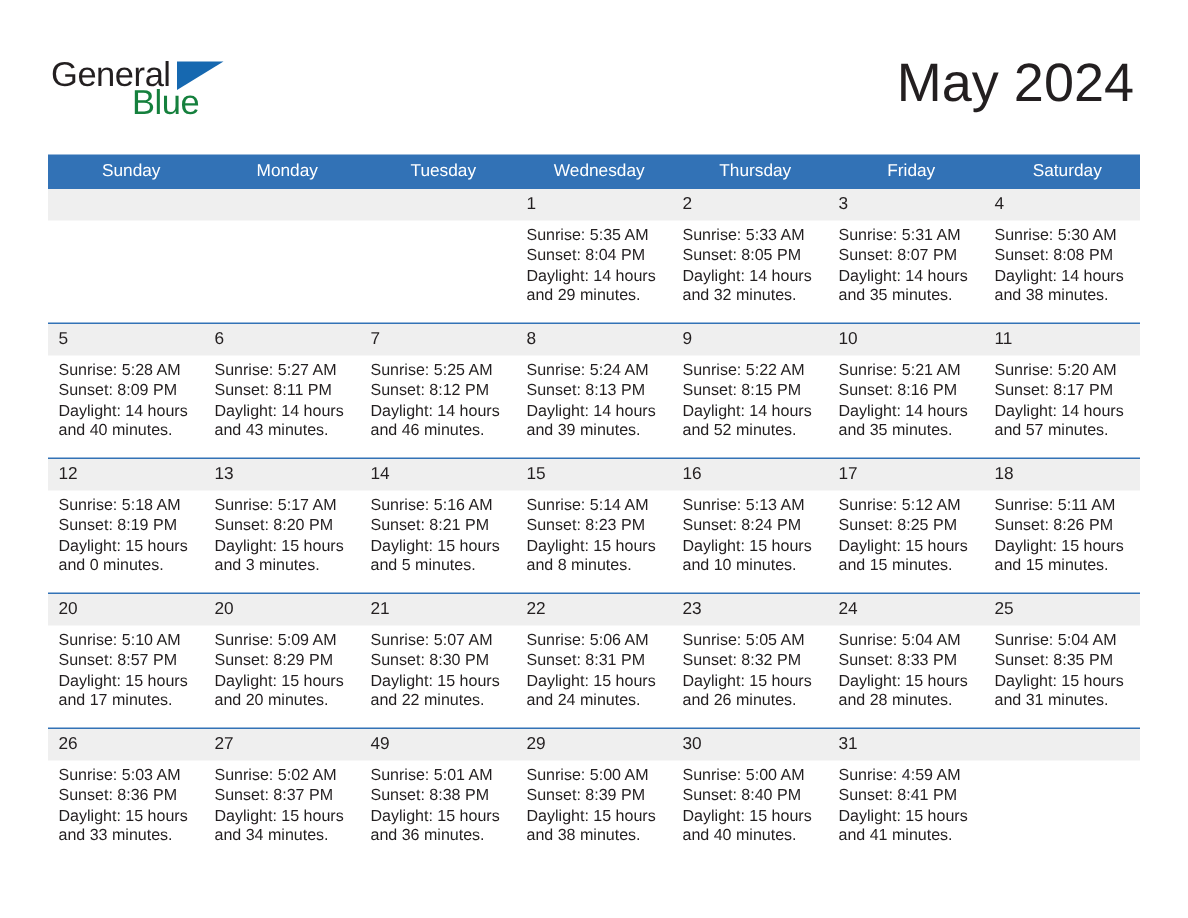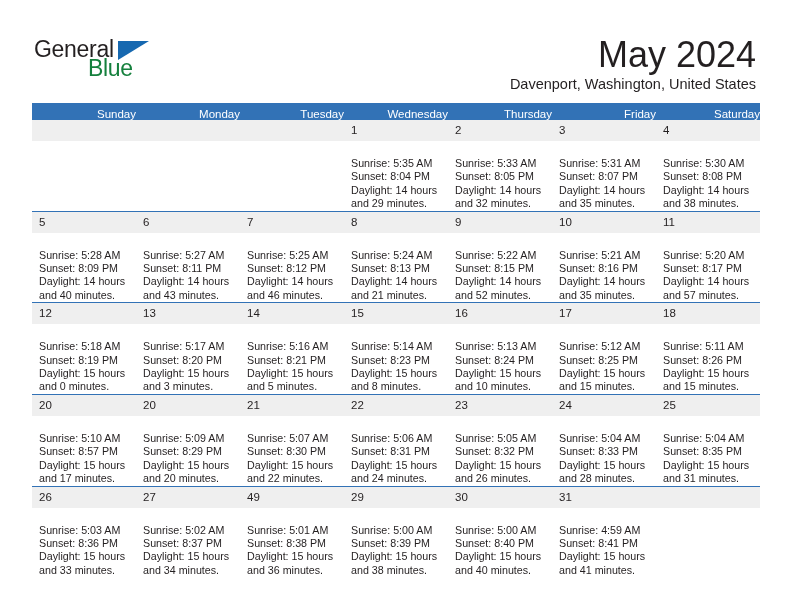--- a/index.html
+++ b/index.html
@@ -95,22 +95,22 @@
     width: 728px;
     border-collapse: collapse;
     table-layout: fixed;
   }
 
   .cal th {
     background: #3272b6;
     color: #ffffff;
     font-size: 11.5px;
     font-weight: normal;
-    text-align: right;
-    padding: 5px 0 0 7px;
+    text-align: center;
+    padding: 5px 0 6px 7px;
     height: 12px;
     border: none;
     font-family: "Liberation Sans", sans-serif;
   }
 
   .cal td {
     width: 104px;
     height: 89px;
     vertical-align: top;
     padding: 0;
@@ -129,21 +129,21 @@
     line-height: 13px;
     padding: 4px 0 4px 7px;
     height: 13px;
     font-family: "Liberation Sans", sans-serif;
   }
   .daynum.empty {
     color: transparent;
   }
 
   .info {
-    padding: 16px 6px 0 7px;
+    padding: 4px 6px 0 7px;
     font-size: 10.7px;
     line-height: 13.4px;
     color: #231f20;
     font-family: "Liberation Sans", sans-serif;
   }
   .info div {
     white-space: normal;
   }
 </style>
 </head>
@@ -153,21 +153,20 @@
 
   <div class="top">
 
     <div class="logo">
       <span class="logo-general">General</span>
       <span class="logo-triangle"></span>
       <span class="logo-blue">Blue</span>
     </div>
 
     <div class="title">May 2024</div>
-    <div class="subtitle">Davenport, Washington, United States</div>
   </div>
 
   <table class="cal">
     <thead>
       <tr>
         <th>Sunday</th>
         <th>Monday</th>
         <th>Tuesday</th>
         <th>Wednesday</th>
         <th>Thursday</th>
@@ -270,21 +269,21 @@
             <div>Daylight: 14 hours</div>
             <div>and 46 minutes.</div>
           </div>
         </td>
         <td>
           <div class="daynum">8</div>
           <div class="info">
             <div>Sunrise: 5:24 AM</div>
             <div>Sunset: 8:13 PM</div>
             <div>Daylight: 14 hours</div>
-            <div>and 21 minutes.</div>
+            <div>and 39 minutes.</div>
           </div>
         </td>
         <td>
           <div class="daynum">9</div>
           <div class="info">
             <div>Sunrise: 5:22 AM</div>
             <div>Sunset: 8:15 PM</div>
             <div>Daylight: 14 hours</div>
             <div>and 52 minutes.</div>
           </div>

